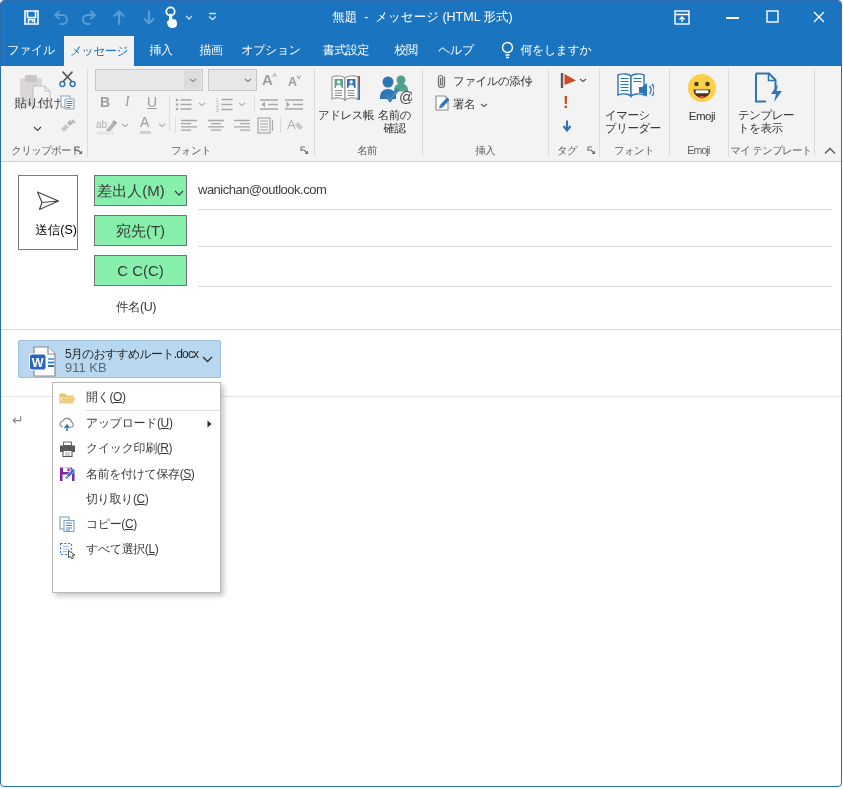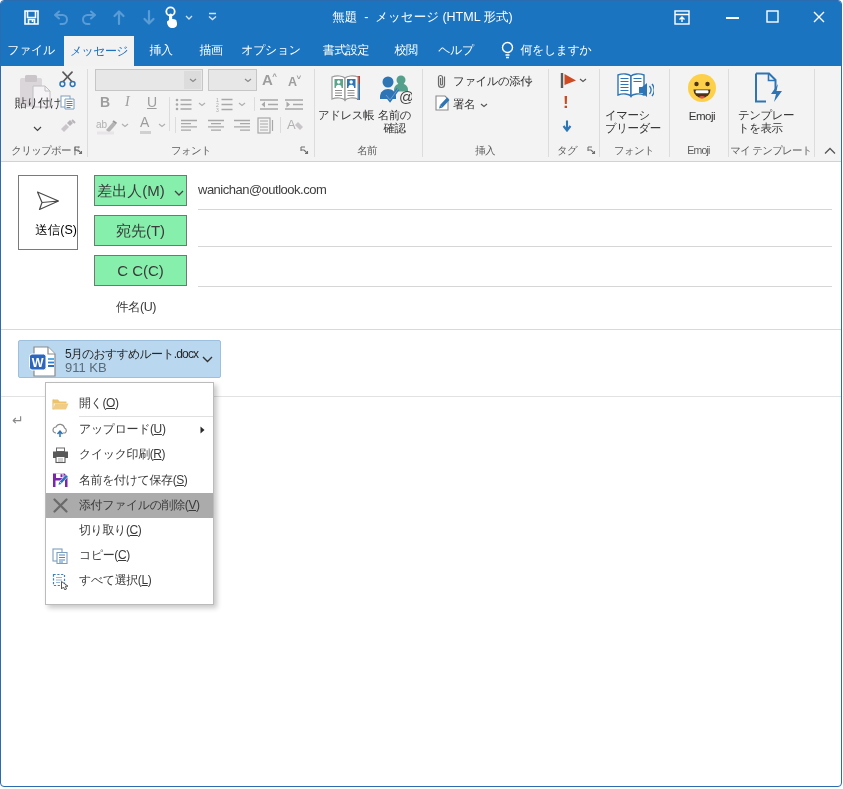--- a/index.html
+++ b/index.html
@@ -12,21 +12,21 @@
 #ribbon{position:absolute;left:0;top:65px;width:100%;height:95px;background:#f3f3f3;border-bottom:1px solid #d2d2d2}
 .vsep{position:absolute;top:3px;width:1px;height:88px;background:#dcdcdc}
 .glabel{position:absolute;top:78px;height:13px;line-height:13px;font-size:10.5px;color:#5d5d5d;text-align:center;white-space:nowrap;letter-spacing:-0.8px}
 .launch{position:absolute;top:80px;width:9px;height:9px}
 .rtext{position:absolute;font-size:11.5px;color:#333;white-space:nowrap;letter-spacing:-0.5px;line-height:12.5px}
 .gray{color:#9d9d9d}
 
 .fieldbtn{position:absolute;left:93px;width:93px;height:31px;border:1px solid #757575;background:#86efac;font-size:15px;color:#3a3a3a;text-align:center;box-sizing:border-box}
 .fline{position:absolute;left:197px;width:634px;height:1px;background:#d6d6d6}
 
-#menu{position:absolute;left:44px;top:381px;width:167px;height:205px;background:#fff;border:1px solid #bbb;box-shadow:3px 3px 5px rgba(0,0,0,0.22);padding:8px 0;box-sizing:content-box;z-index:10}
+#menu{position:absolute;left:51px;top:381px;width:167px;height:205px;background:#fff;border:1px solid #bbb;box-shadow:3px 3px 5px rgba(0,0,0,0.22);padding:2px 0;box-sizing:content-box;z-index:10}
 .mi{position:relative;height:25.2px;font-size:12px;color:#3a3a3a;line-height:25.2px;padding-left:33px;white-space:nowrap;letter-spacing:-0.4px}
 .mi .ic{position:absolute;left:6px;top:4.5px;width:17px;height:17px}
 .msep{height:1px;background:#e0e0e0;margin:0 0 0 33px}
 u{text-decoration:underline}
 </style></head>
 <body>
 <div id="win">
   <div id="titlebar">
     <svg class="abs" style="left:22px;top:8px" width="17" height="17" viewBox="0 0 17 17">
       <path d="M2 2h13v13H2z" fill="none" stroke="#fff" stroke-width="1.6"></path>
@@ -367,23 +367,20 @@
           <path d="M6 12h5M6 14h5" stroke="#9a9a9a" stroke-width="0.9"></path>
         </svg>クイック印刷(<u>R</u>)</div>
     <div class="mi"><svg class="ic" viewBox="0 0 17 17">
           <path d="M1 1.5 h11.5 l3 3 V15 H1z" fill="#7a25ab"></path>
           <rect x="4" y="1.5" width="7.5" height="4.5" fill="#fff"></rect>
           <rect x="8.5" y="2.2" width="2" height="3" fill="#7a25ab"></rect>
           <rect x="3.5" y="8.5" width="9.5" height="6.5" fill="#fff"></rect>
           <path d="M7.5 9.5 L13.8 2.5 l2.3 2 -6.3 7 z" fill="#2e75b5" stroke="#fff" stroke-width="0.6"></path>
           <path d="M7.3 9.8l-0.8 3 3-0.7z" fill="#2e75b5"></path>
         </svg>名前を付けて保存(<u>S</u>)</div>
-    <div class="mi" style="background:#ababab"><svg class="ic" viewBox="0 0 17 17">
-          <path d="M2.5 2.5l12 12M14.5 2.5l-12 12" stroke="#6a6a6a" stroke-width="2.2" stroke-linecap="round"></path>
-        </svg>添付ファイルの削除(<u>V</u>)</div>
     <div class="mi">切り取り(<u>C</u>)</div>
     <div class="mi"><svg class="ic" viewBox="0 0 17 17">
           <rect x="1" y="1" width="9" height="12" fill="#fff" stroke="#7d9ebd" stroke-width="1.1"></rect>
           <path d="M5 4.5h10v11H5z" fill="#fff" stroke="#7d9ebd" stroke-width="1.1"></path>
           <path d="M7 7h6M7 9.5h6M7 12h6M7 14h4" stroke="#4a86c5" stroke-width="1"></path>
         </svg>コピー(<u>C</u>)</div>
     <div class="mi"><svg class="ic" viewBox="0 0 17 17">
           <rect x="1.5" y="1.5" width="11" height="11" fill="none" stroke="#3f7fc1" stroke-width="1.2" stroke-dasharray="2.2 1.6"></rect>
           <path d="M4 4.5h6M4 7h6M4 9.5h4" stroke="#9ab8d6" stroke-width="1"></path>
           <path d="M9.5 8.5 l0 7.5 2-2 1.2 2.8 1.8-0.8 -1.2-2.8 2.7 0z" fill="#fff" stroke="#555" stroke-width="1"></path>

